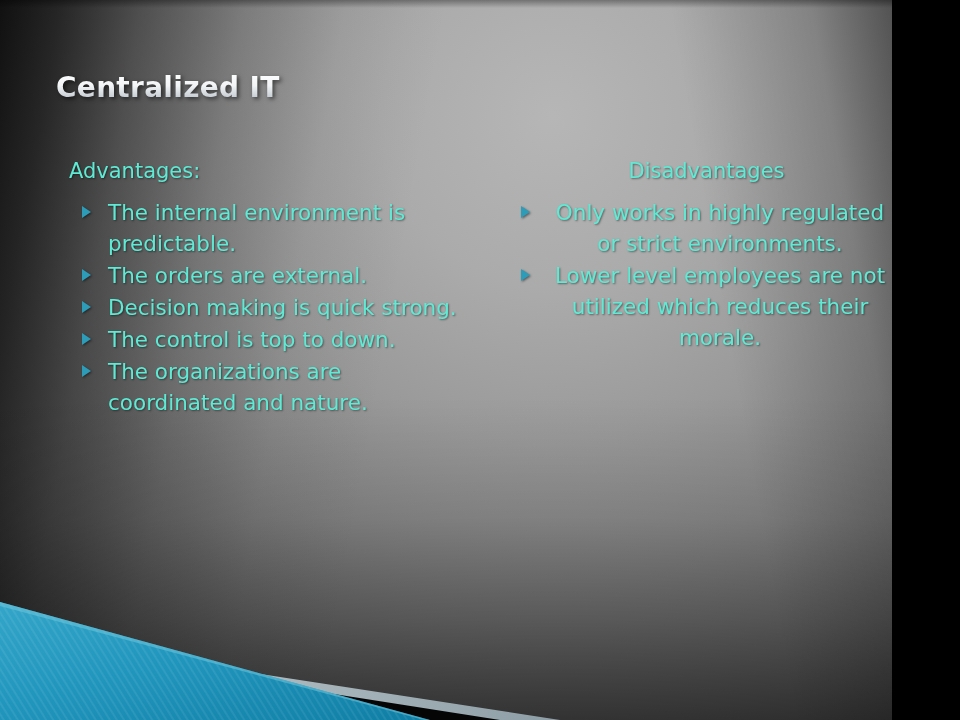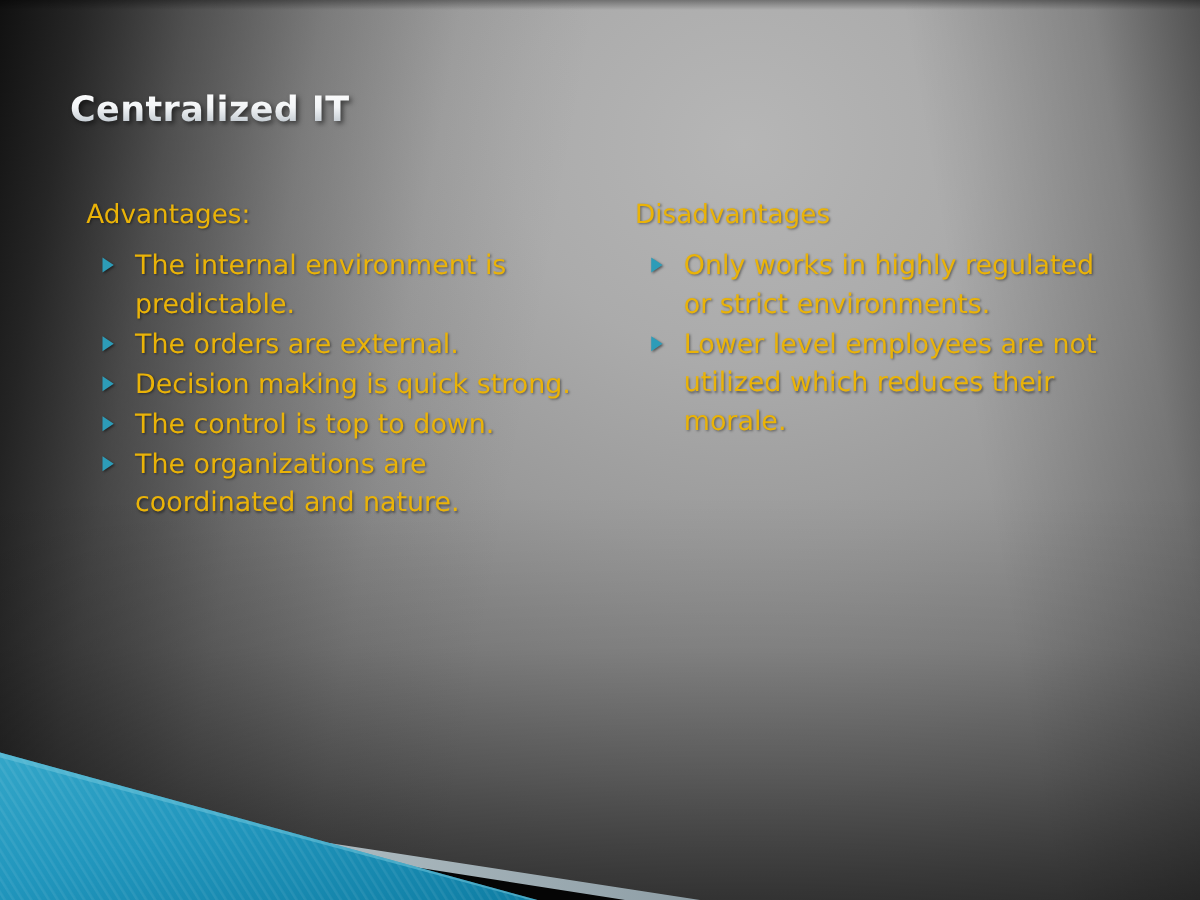--- a/index.html
+++ b/index.html
@@ -3,21 +3,21 @@
 <meta charset="utf-8">
 <title>Centralized IT</title>
 <style>
   html, body {
     margin: 0;
     padding: 0;
     background: #000;
   }
   #slide {
     position: relative;
-    width: 960px;
+    width: 892px;
     height: 720px;
     overflow: hidden;
     font-family: "DejaVu Sans", "Liberation Sans", sans-serif;
     background: #5a5a5a;
   }
 
   
   .bg-base {
     position: absolute;
     inset: 0;
@@ -85,25 +85,25 @@
     background-clip: text;
     color: transparent;
     -webkit-text-fill-color: transparent;
     filter: drop-shadow(2px 2px 2px rgba(0,0,0,0.55));
     white-space: nowrap;
   }
 
   
   .col {
     position: absolute;
-    color: #eab308;
+    color: #5eead4;
     text-shadow: 1px 1px 2px rgba(0,0,0,0.45);
   }
   .col-left  { left: 66px;  top: 158px; width: 406px; }
-  .col-right { left: 505px; top: 158px; width: 400px; }
+  .col-right { left: 505px; top: 158px; width: 400px; text-align: center; }
 
   .col-head {
     font-size: 21px;
     line-height: 27px;
     margin: 0 0 4px 3px;
     white-space: nowrap;
   }
 
   ul.bullets {
     list-style: none;

